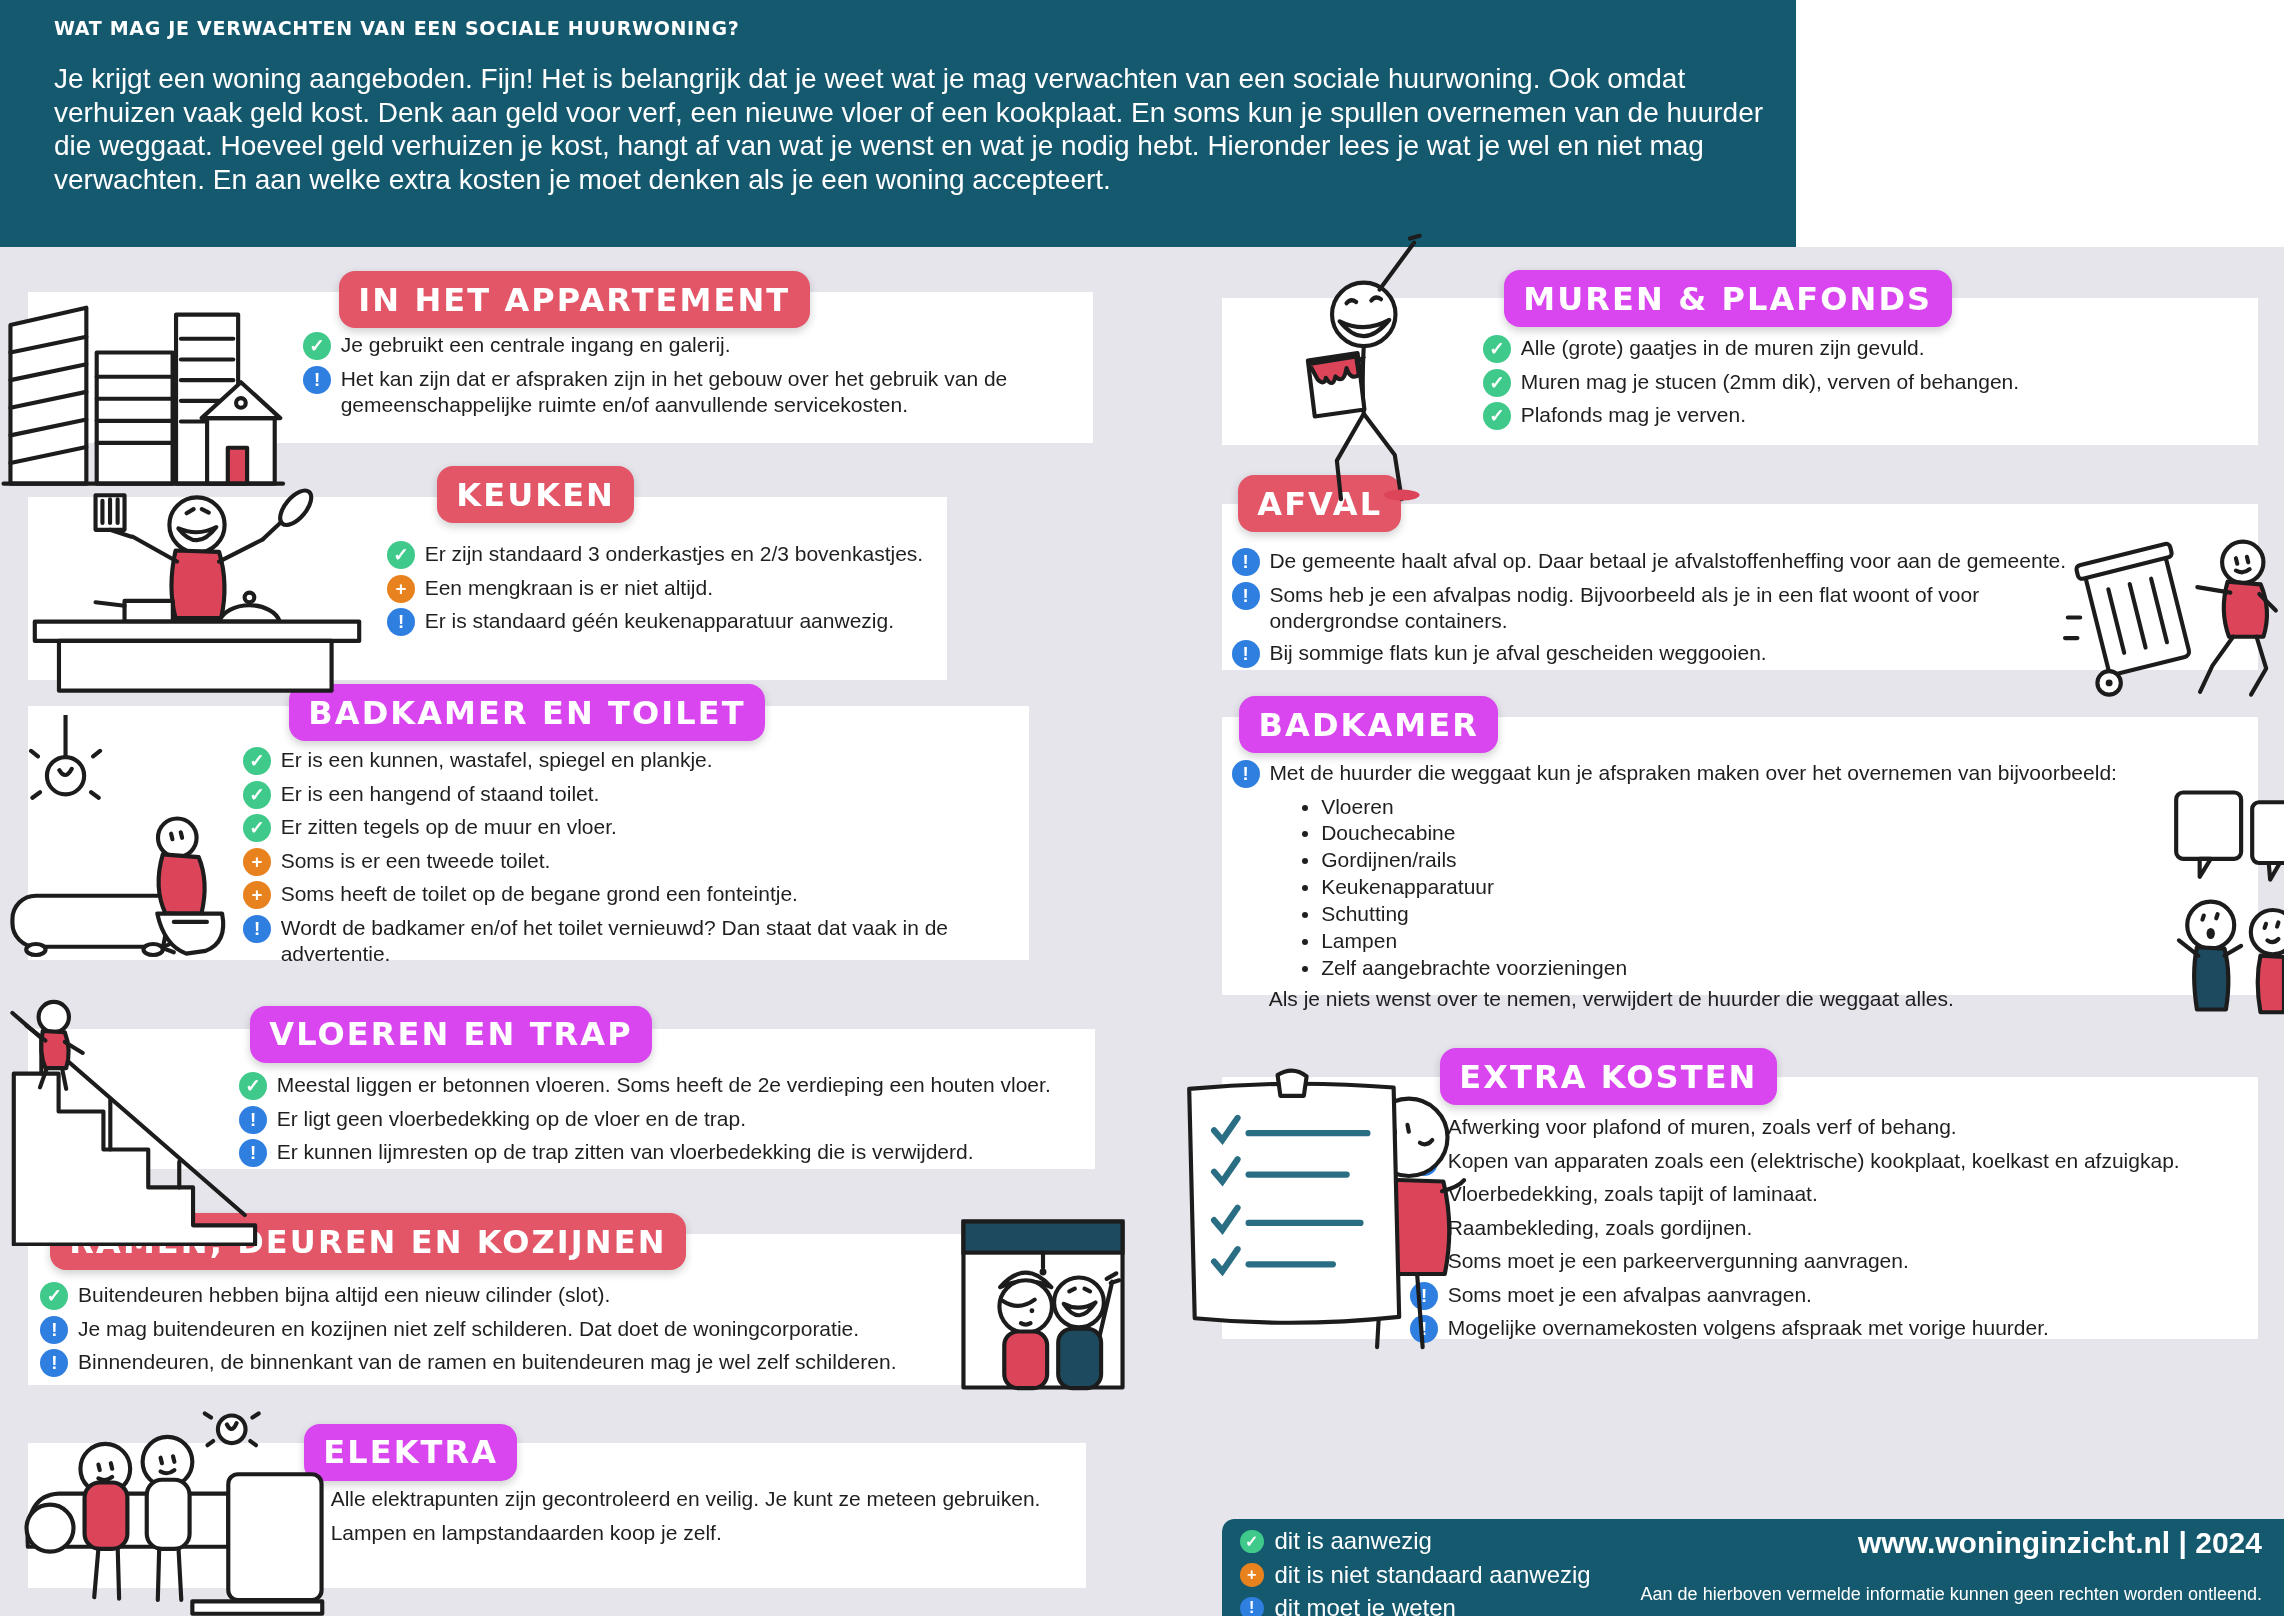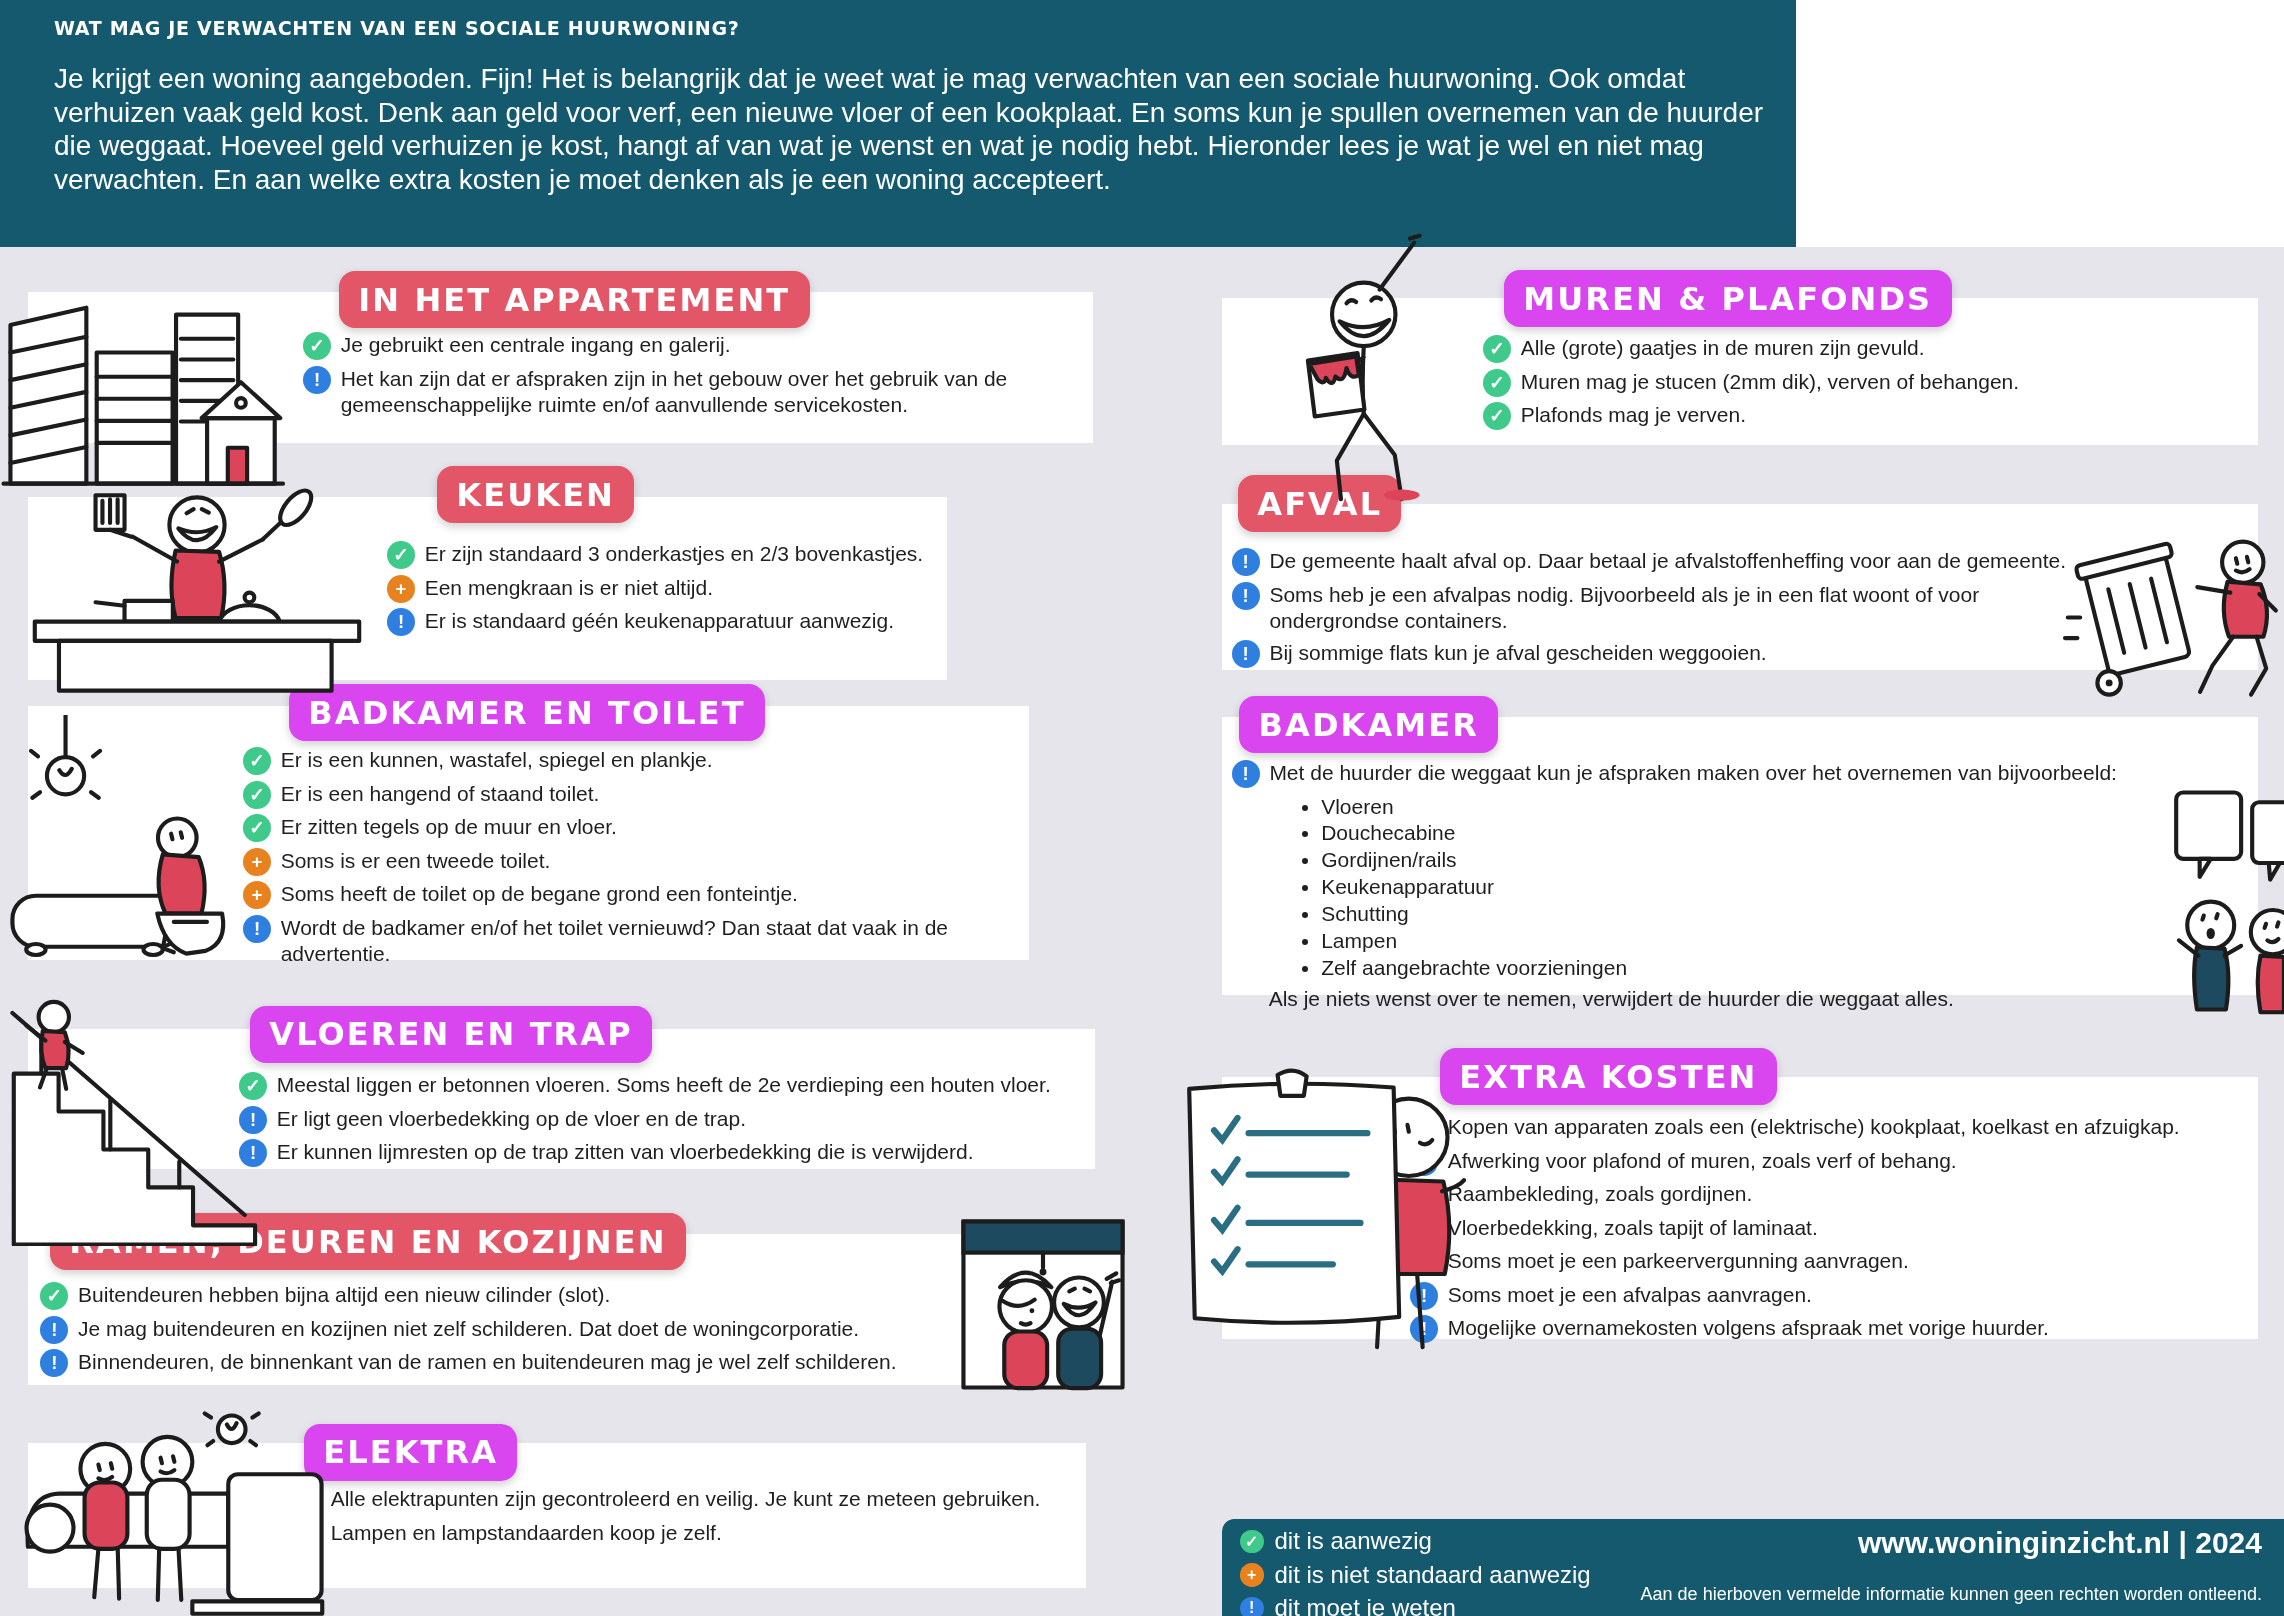--- a/index.html
+++ b/index.html
@@ -279,33 +279,33 @@
           </ul>
           <p class="note">Als je niets wenst over te nemen, verwijdert de huurder die weggaat alles.</p>
         </div>
     </div>
 
     <div class="card sec-extra">
       <div class="badge teal">EXTRA KOSTEN</div>
       <div class="items">
           <div class="item">
             <span class="dot info">!</span>
+            <span class="txt">Afwerking voor plafond of muren, zoals verf of behang.</span>
+          </div>
+          <div class="item">
+            <span class="dot info">!</span>
             <span class="txt">Kopen van apparaten zoals een (elektrische) kookplaat, koelkast en afzuigkap.</span>
           </div>
           <div class="item">
             <span class="dot info">!</span>
-            <span class="txt">Afwerking voor plafond of muren, zoals verf of behang.</span>
+            <span class="txt">Vloerbedekking, zoals tapijt of laminaat.</span>
           </div>
           <div class="item">
             <span class="dot info">!</span>
             <span class="txt">Raambekleding, zoals gordijnen.</span>
-          </div>
-          <div class="item">
-            <span class="dot info">!</span>
-            <span class="txt">Vloerbedekking, zoals tapijt of laminaat.</span>
           </div>
           <div class="item">
             <span class="dot info">!</span>
             <span class="txt">Soms moet je een parkeervergunning aanvragen.</span>
           </div>
           <div class="item">
             <span class="dot info">!</span>
             <span class="txt">Soms moet je een afvalpas aanvragen.</span>
           </div>
           <div class="item">

